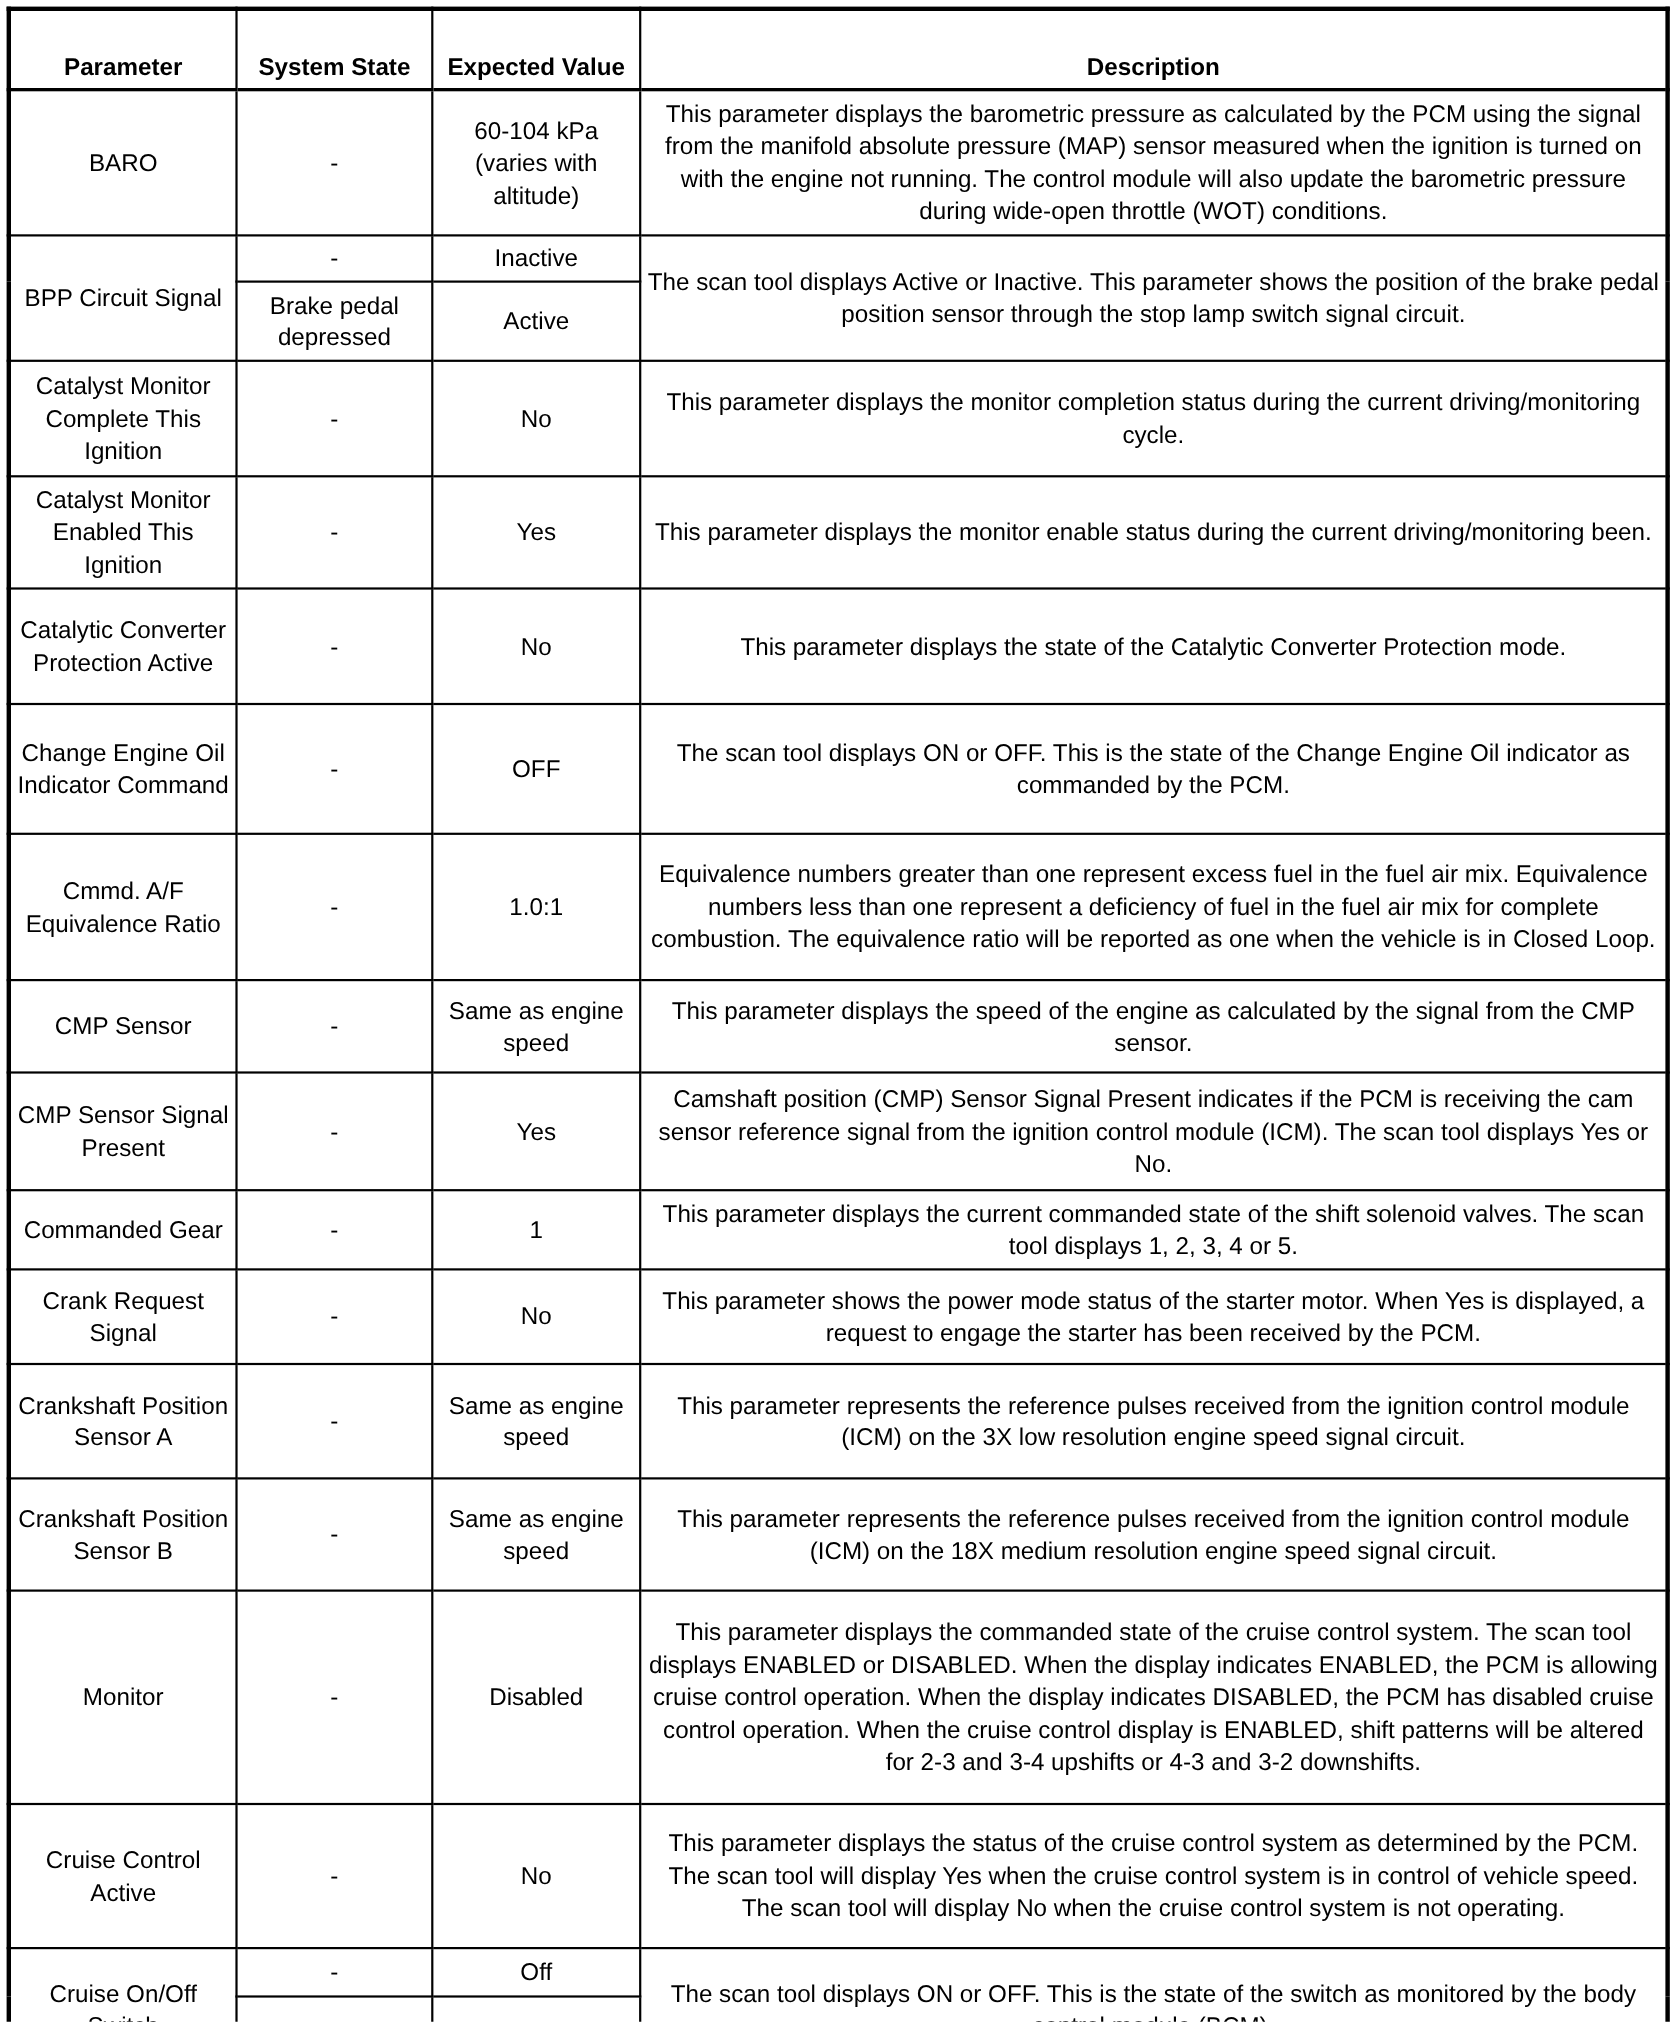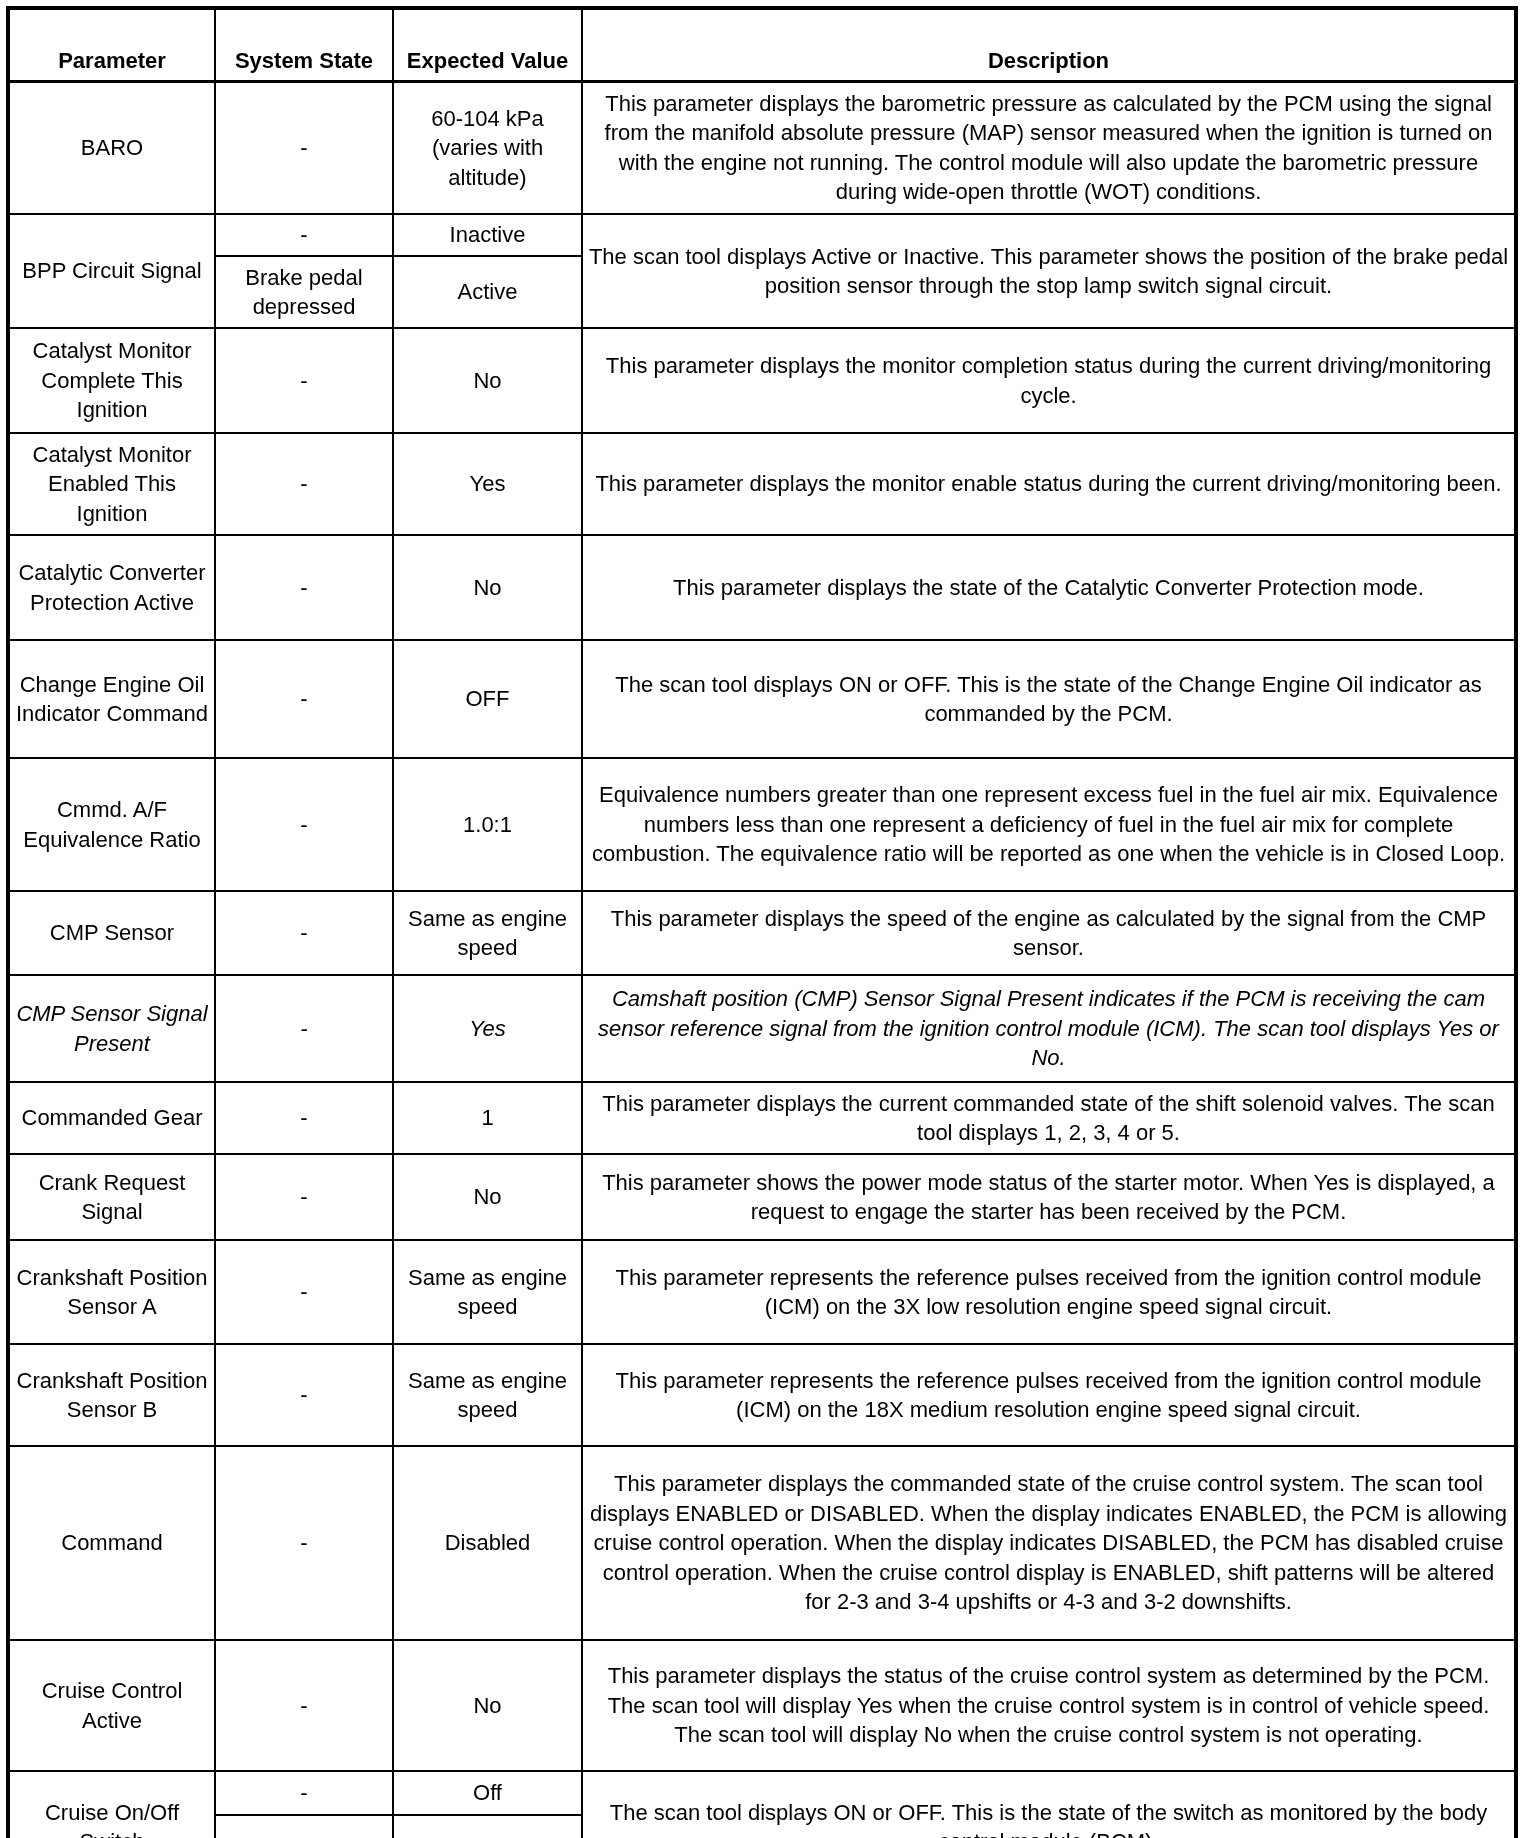--- a/index.html
+++ b/index.html
@@ -90,21 +90,21 @@
         <td class="state">-</td>
         <td class="value">1.0:1</td>
         <td class="desc" rowspan="1">Equivalence numbers greater than one represent excess fuel in the fuel air mix. Equivalence numbers less than one represent a deficiency of fuel in the fuel air mix for complete combustion. The equivalence ratio will be reported as one when the vehicle is in Closed Loop.</td>
       </tr>
       <tr class="row-sep" style="height: 84px;">
         <td class="param" rowspan="1">CMP Sensor</td>
         <td class="state">-</td>
         <td class="value">Same as engine speed</td>
         <td class="desc" rowspan="1">This parameter displays the speed of the engine as calculated by the signal from the CMP sensor.</td>
       </tr>
-      <tr class="row-sep" style="height: 107px; font-style: italic;">
+      <tr class="row-sep" style="height: 107px;">
         <td class="param" rowspan="1">CMP Sensor Signal Present</td>
         <td class="state">-</td>
         <td class="value">Yes</td>
         <td class="desc" rowspan="1">Camshaft position (CMP) Sensor Signal Present indicates if the PCM is receiving the cam sensor reference signal from the ignition control module (ICM). The scan tool displays Yes or No.</td>
       </tr>
       <tr class="row-sep" style="height: 72px;">
         <td class="param" rowspan="1">Commanded Gear</td>
         <td class="state">-</td>
         <td class="value">1</td>
         <td class="desc" rowspan="1">This parameter displays the current commanded state of the shift solenoid valves. The scan tool displays 1, 2, 3, 4 or 5.</td>
@@ -121,21 +121,21 @@
         <td class="value">Same as engine speed</td>
         <td class="desc" rowspan="1">This parameter represents the reference pulses received from the ignition control module (ICM) on the 3X low resolution engine speed signal circuit.</td>
       </tr>
       <tr class="row-sep" style="height: 102px;">
         <td class="param" rowspan="1">Crankshaft Position Sensor B</td>
         <td class="state">-</td>
         <td class="value">Same as engine speed</td>
         <td class="desc" rowspan="1">This parameter represents the reference pulses received from the ignition control module (ICM) on the 18X medium resolution engine speed signal circuit.</td>
       </tr>
       <tr class="row-sep" style="height: 194px;">
-        <td class="param" rowspan="1">Command</td>
+        <td class="param" rowspan="1">Monitor</td>
         <td class="state">-</td>
         <td class="value">Disabled</td>
         <td class="desc" rowspan="1">This parameter displays the commanded state of the cruise control system. The scan tool displays ENABLED or DISABLED. When the display indicates ENABLED, the PCM is allowing cruise control operation. When the display indicates DISABLED, the PCM has disabled cruise control operation. When the cruise control display is ENABLED, shift patterns will be altered for 2-3 and 3-4 upshifts or 4-3 and 3-2 downshifts.</td>
       </tr>
       <tr class="row-sep" style="height: 131px;">
         <td class="param" rowspan="1">Cruise Control Active</td>
         <td class="state">-</td>
         <td class="value">No</td>
         <td class="desc" rowspan="1">This parameter displays the status of the cruise control system as determined by the PCM. The scan tool will display Yes when the cruise control system is in control of vehicle speed. The scan tool will display No when the cruise control system is not operating.</td>
       </tr>

